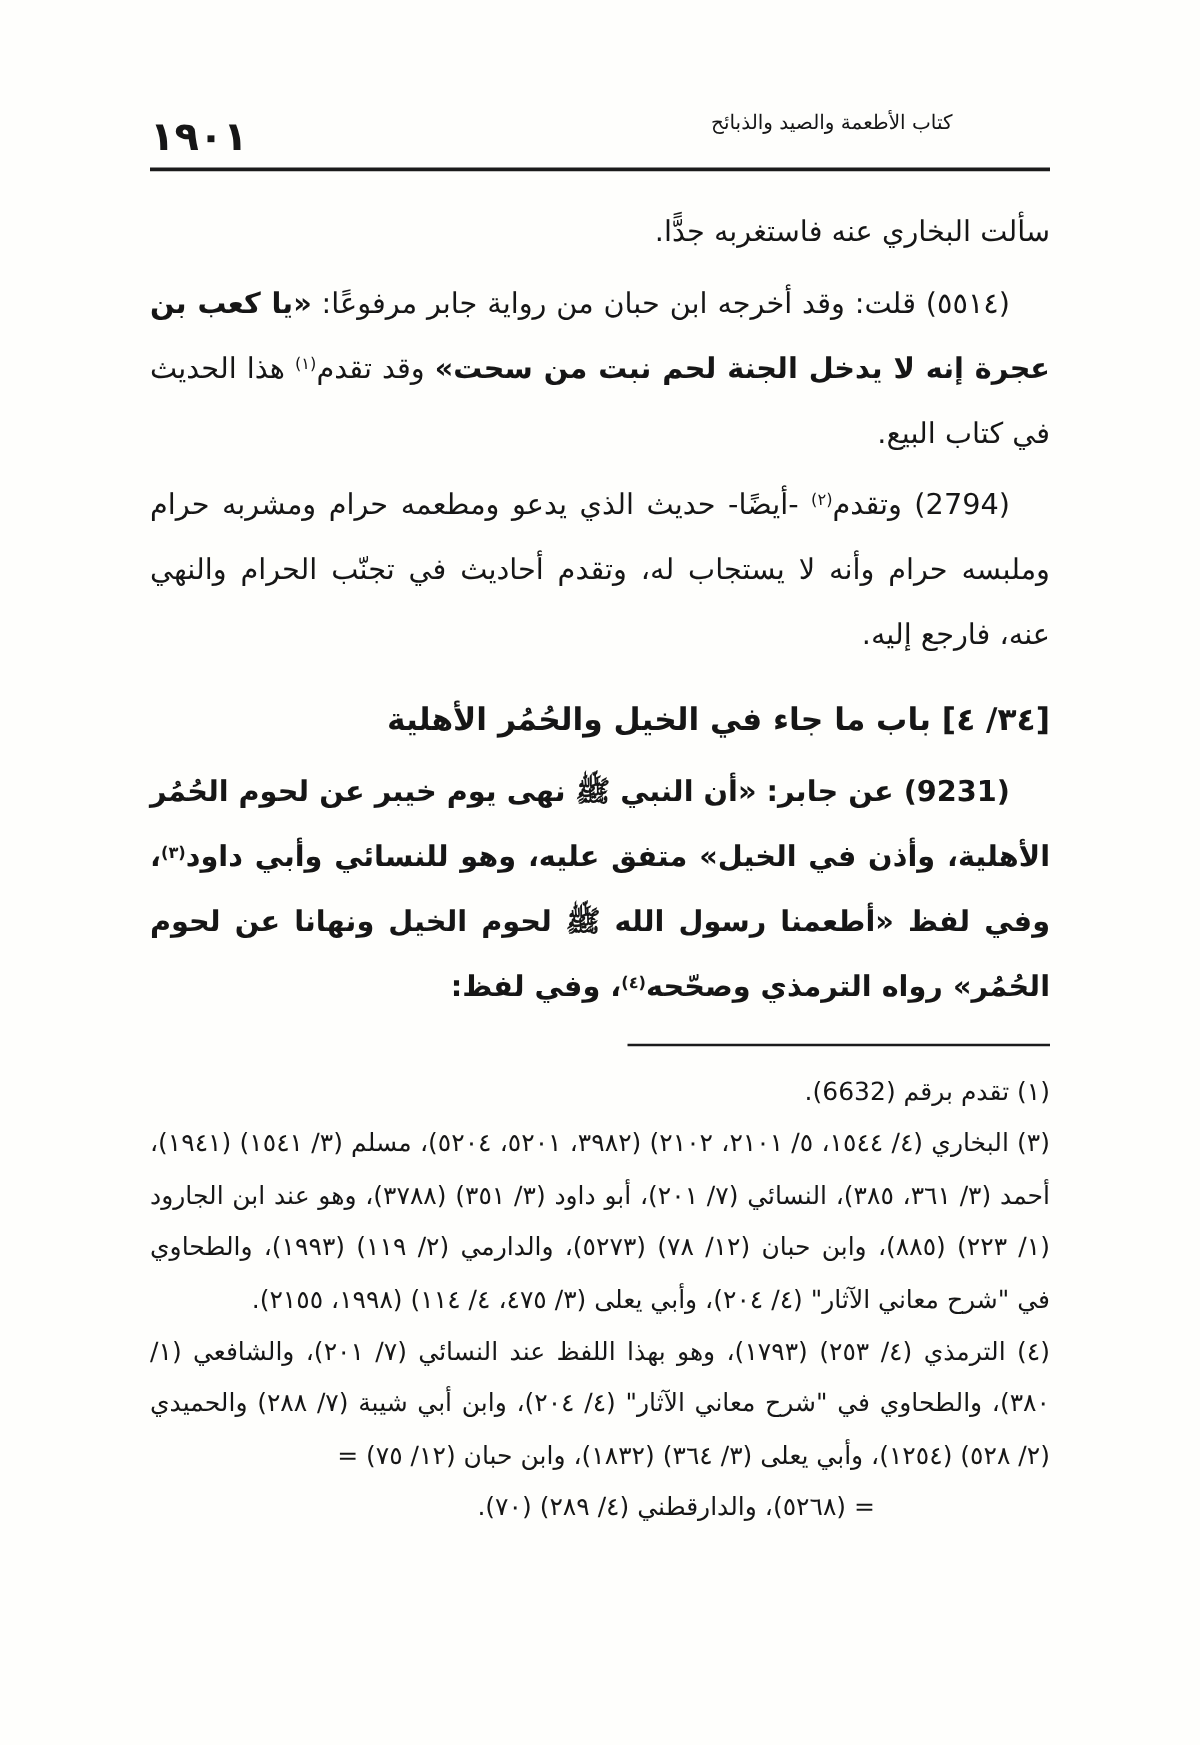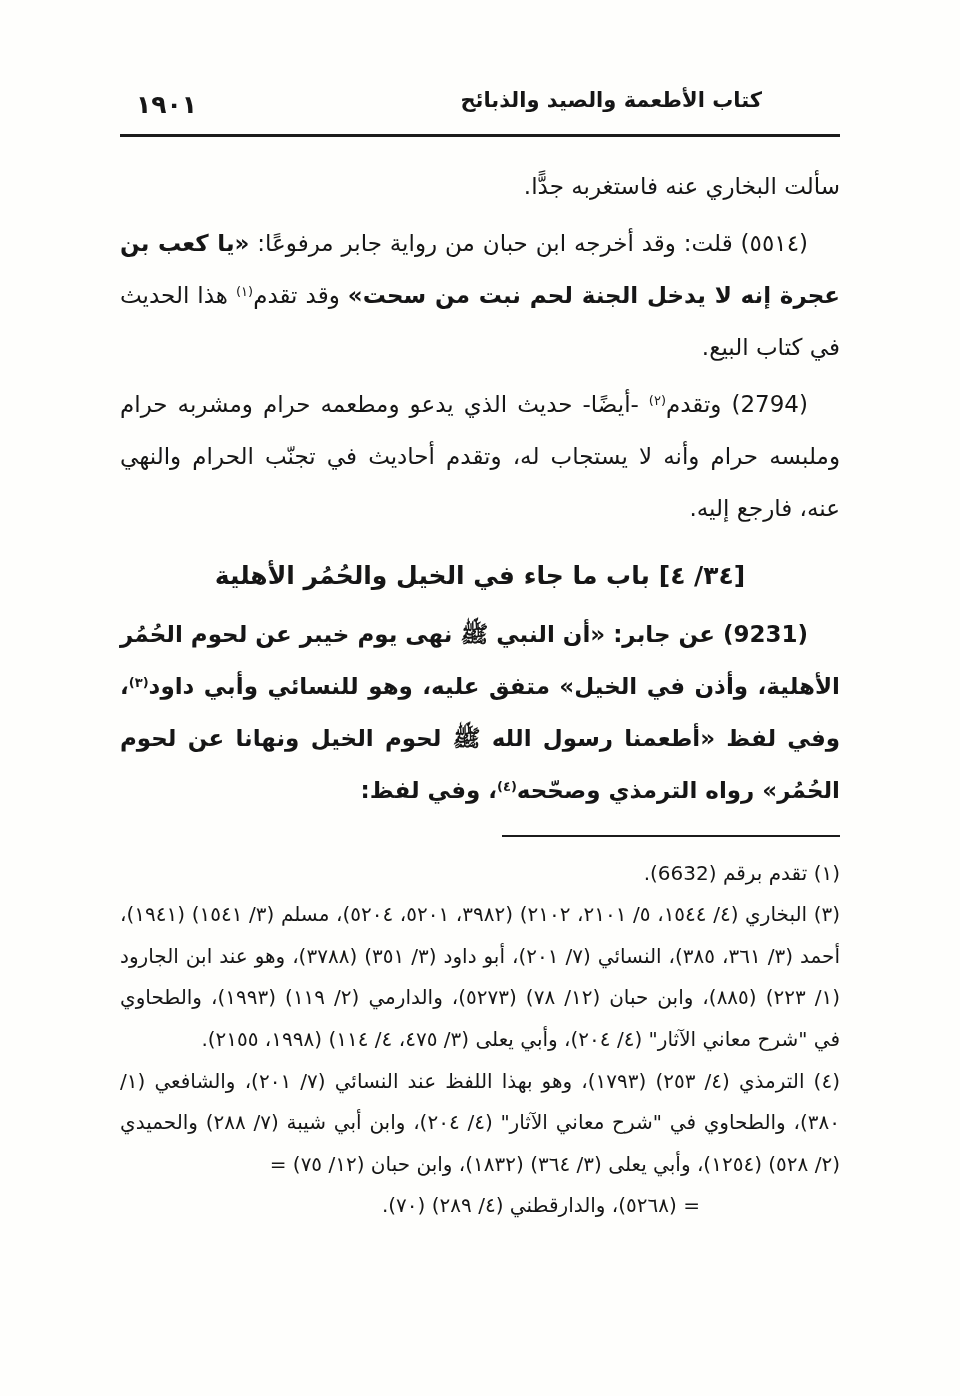--- a/index.html
+++ b/index.html
@@ -19,32 +19,32 @@
     box-sizing: border-box;
     padding: 88px 120px 50px 120px;
     overflow: hidden;
   }
   .page-header {
     position: relative;
     height: 42px;
   }
   .page-number {
     position: absolute;
-    left: 16px;
+    left: 0;
     top: 2px;
-    font-size: 25px;
+    font-size: 32px;
     letter-spacing: 3px;
     font-weight: bold;
   }
   .book-title {
     position: absolute;
     right: 78px;
     top: 0;
-    font-size: 21px;
-    font-weight: bold;
+    font-size: 16px;
+    font-weight: normal;
   }
   .header-rule {
     border: 0;
     border-top: 3px solid #1b1b1b;
     margin: 4px 0 24px 0;
   }
   .body-text p {
     font-size: 23px;
     line-height: 2.26;
     text-align: justify;
@@ -55,21 +55,21 @@
   .bold { font-weight: bold; }
   .matn { font-weight: bold; }
   .fn-ref {
     font-size: 13px;
     vertical-align: 7px;
     line-height: 0;
   }
   .chapter-heading {
     font-size: 25px;
     font-weight: bold;
-    text-align: center;
+    text-align: right;
     margin: 16px 0 8px 0;
     line-height: 2;
   }
   .footnotes {
     margin-top: 18px;
   }
   .fn-separator {
     width: 338px;
     border-top: 2px solid #1b1b1b;
     margin: 0 0 16px 0;

